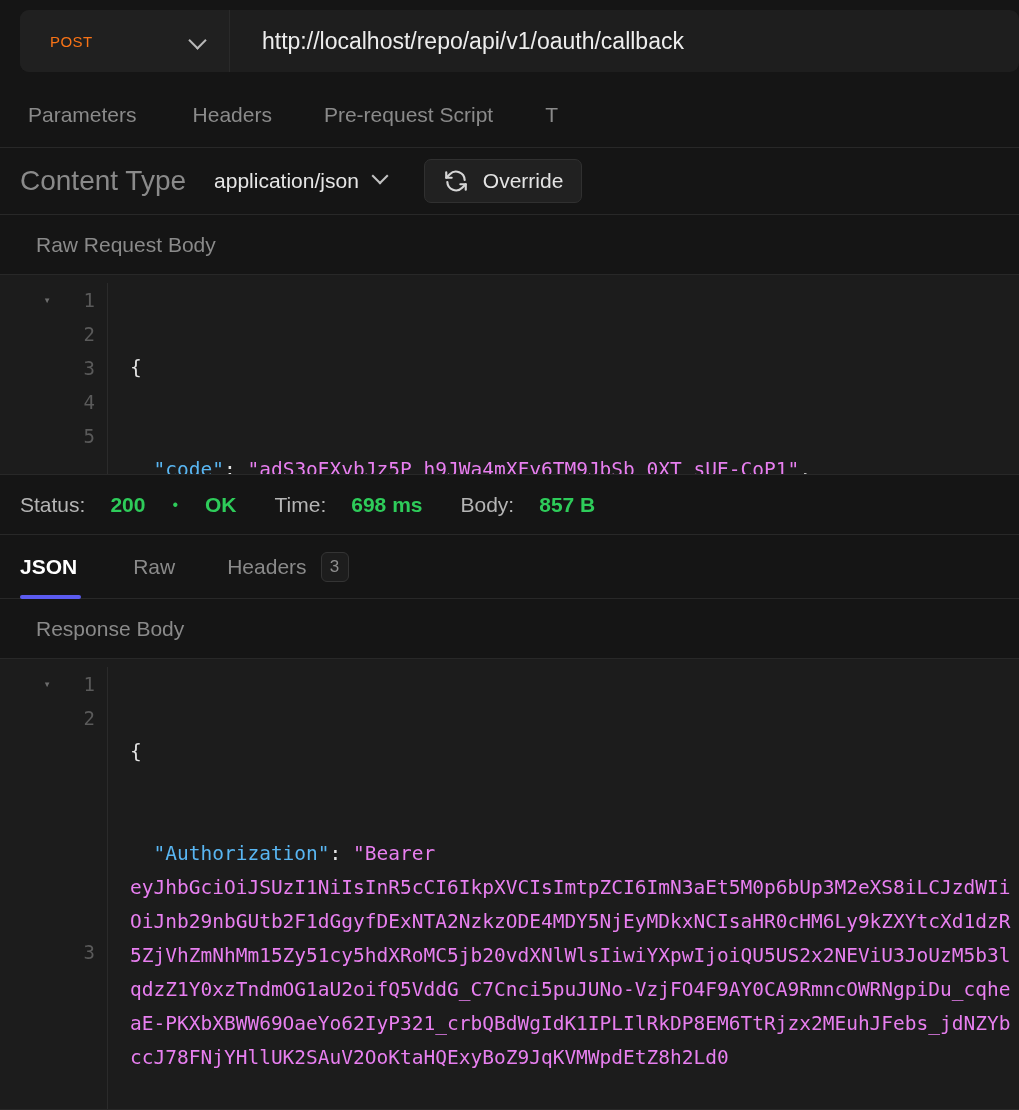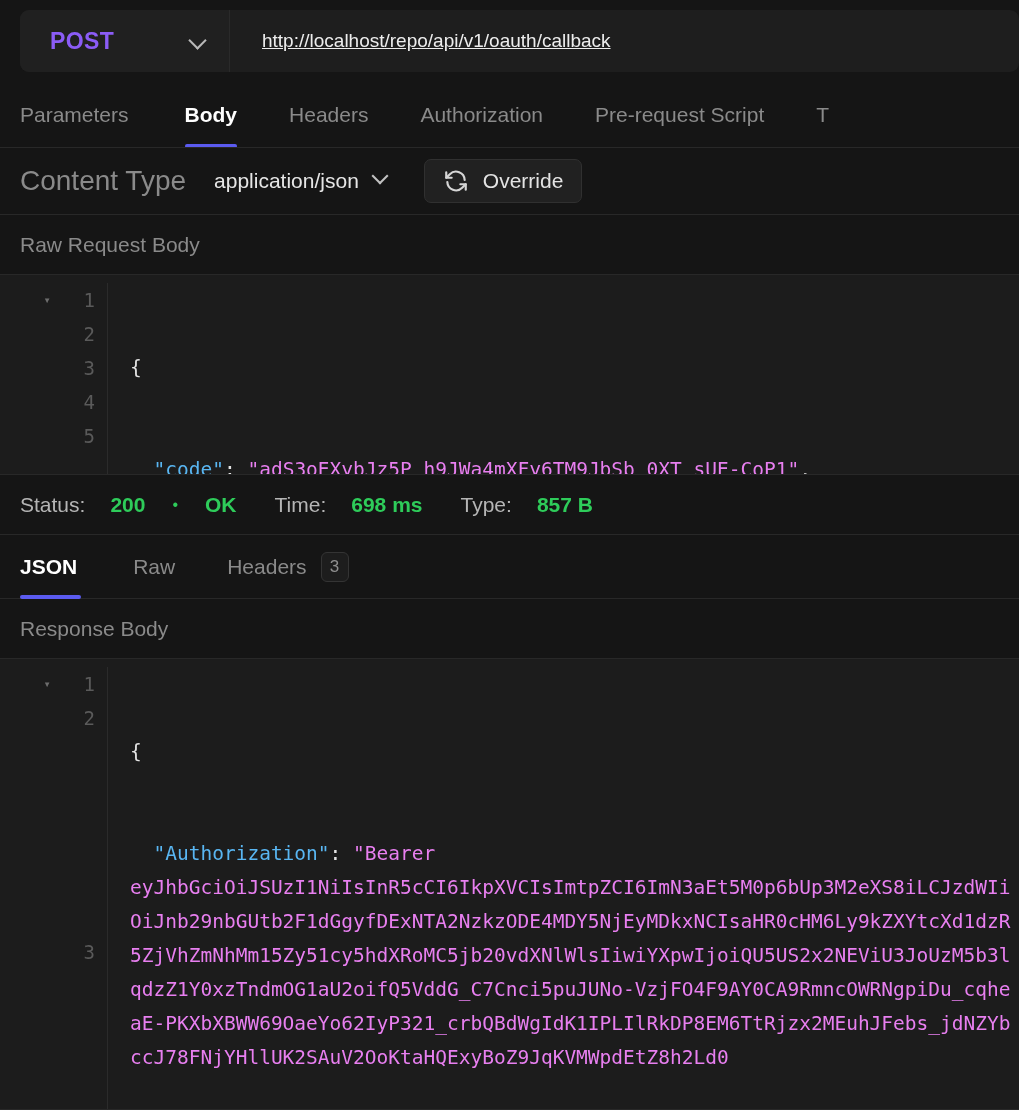--- a/index.html
+++ b/index.html
@@ -42,43 +42,42 @@
     overflow:hidden;
   }
   .method{
     width:210px;flex:0 0 210px;
     display:flex;align-items:center;justify-content:space-between;
     padding:0 22px 0 30px;
     background:#202020;
     border-right:1px solid #2a2a2a;
     cursor:pointer;
   }
-  .method-label{font-size:23px;font-weight:bold;letter-spacing:.4px;color:#8b5cf6;}
+  .method-label{font-size:15px;font-weight:normal;letter-spacing:.4px;color:#f97316;}
   .chev{display:inline-block;width:18px;height:18px;position:relative;}
   .chev:after{
     content:"";position:absolute;left:2px;top:2px;
     width:11px;height:11px;
     border-right:2.2px solid #b9b9b9;border-bottom:2.2px solid #b9b9b9;
     transform:rotate(45deg);
   }
   .urlinput{
     flex:1;display:flex;align-items:center;
     padding-left:32px;
-    font-size:19px;color:#ededed;
+    font-size:23px;color:#ededed;
     background:transparent;border:0;outline:none;
     font-family:"Liberation Sans", sans-serif;
     cursor:text;
-    text-decoration:underline;
   }
 
   
   .reqtabs{
     height:66px;flex:0 0 66px;
     display:flex;align-items:center;
-    padding-left:20px;gap:0;
+    padding-left:28px;gap:0;
     border-bottom:1px solid var(--border-soft);
     position:relative;
     overflow:hidden;
   }
   .rtab{
     position:relative;height:66px;
     display:flex;align-items:center;
     padding:0 26px;
     font-size:21px;color:var(--text-dim);
     cursor:pointer;white-space:nowrap;
@@ -115,21 +114,21 @@
     height:44px;padding:0 18px;
     background:#212121;border:1px solid #303030;border-radius:7px;
     font-size:21px;color:#e3e3e3;cursor:pointer;
   }
   .refresh-ico{width:26px;height:26px;display:block;}
 
   
   .sec-head{
     height:60px;flex:0 0 60px;
     display:flex;align-items:center;
-    padding-left:20px;
+    padding-left:36px;
     font-size:21px;color:var(--text-dim);
     border-bottom:1px solid var(--border-soft);
   }
 
   
   .editor{
     background:var(--bg);
     display:flex;
     font-family:"DejaVu Sans Mono","Liberation Mono",monospace;
     font-size:19.5px;line-height:34px;
@@ -214,23 +213,21 @@
       <div class="method">
         <span class="method-label">POST</span>
         <span class="chev"></span>
       </div>
       <div class="urlinput" title="Enter request URL">http://localhost/repo/api/v1/oauth/callback</div>
     </div>
   </div>
 
   <div class="reqtabs">
     <div class="rtab">Parameters</div>
-    <div class="rtab active">Body</div>
     <div class="rtab">Headers</div>
-    <div class="rtab">Authorization</div>
     <div class="rtab">Pre-request Script</div>
     <div class="rtab">T</div>
   </div>
 
   <div class="ctrow">
     <span class="ct-label">Content Type</span>
     <div class="ct-select">
       <span>application/json</span>
       <span class="chev-sm"></span>
     </div>
@@ -284,21 +281,21 @@
       <span class="stat-label">Status:</span>
       <span class="stat-val">200</span>
       <span class="dot">•</span>
       <span class="stat-val">OK</span>
     </div>
     <div class="stat-group">
       <span class="stat-label">Time:</span>
       <span class="stat-val">698 ms</span>
     </div>
     <div class="stat-group">
-      <span class="stat-label">Type:</span>
+      <span class="stat-label">Body:</span>
       <span class="stat-val">857 B</span>
     </div>
   </div>
 
   <div class="restabs">
     <div class="restab active">
       <span>JSON</span>
     </div>
     <div class="restab">
       <span>Raw</span>

